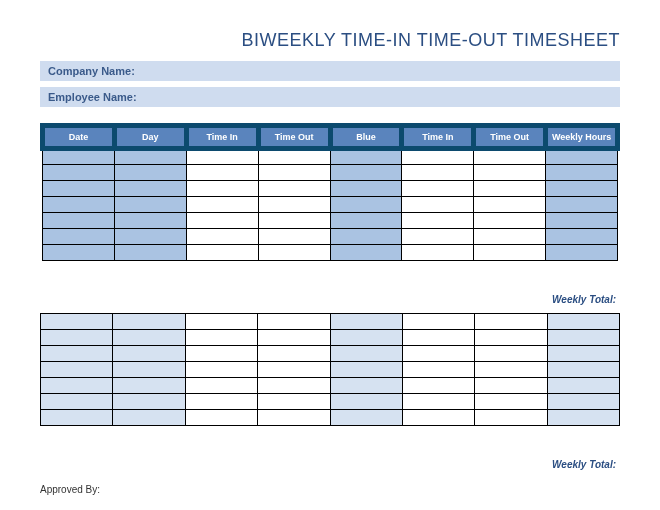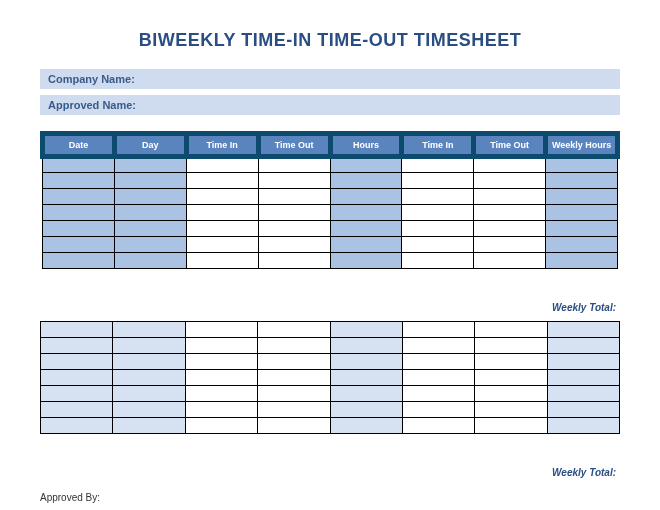--- a/index.html
+++ b/index.html
@@ -5,26 +5,26 @@
   * { box-sizing: border-box; margin: 0; padding: 0; }
   body {
     font-family: Arial, sans-serif;
     background: #fff;
     width: 660px;
     height: 510px;
     padding: 30px 40px 20px 40px;
     position: relative;
   }
   .title {
-    text-align: center;
+    text-align: right;
     font-size: 18px;
-    font-weight: bold;
+    font-weight: normal;
     color: #2b4e82;
     letter-spacing: 0.5px;
-    margin-bottom: 18px;
+    margin-bottom: 10px;
   }
   .info-row {
     background: #cfdcef;
     padding: 4px 8px;
     font-size: 11px;
     font-weight: bold;
     color: #3a5a8a;
     margin-bottom: 6px;
     height: 20px;
     display: flex;
@@ -104,33 +104,33 @@
 </style>
 </head>
 <body>
 
 <div class="title">BIWEEKLY TIME-IN TIME-OUT TIMESHEET</div>
 
 <div class="info-row">
   <span>Company Name:</span>
 </div>
 <div class="info-row">
-  <span>Approved Name:</span>
+  <span>Employee Name:</span>
 </div>
 
 <div class="spacer-small"></div>
 
 <table>
   <thead>
       <tr id="header-row-1">
         <th>Date</th>
         <th>Day</th>
         <th>Time In</th>
         <th>Time Out</th>
-        <th>Hours</th>
+        <th>Blue</th>
         <th>Time In</th>
         <th>Time Out</th>
         <th>Weekly Hours</th>
       </tr>
     </thead>
   <tbody id="body-1">
       <tr>
         <td class="col-shaded"></td>
         <td class="col-shaded"></td>
         <td></td>

